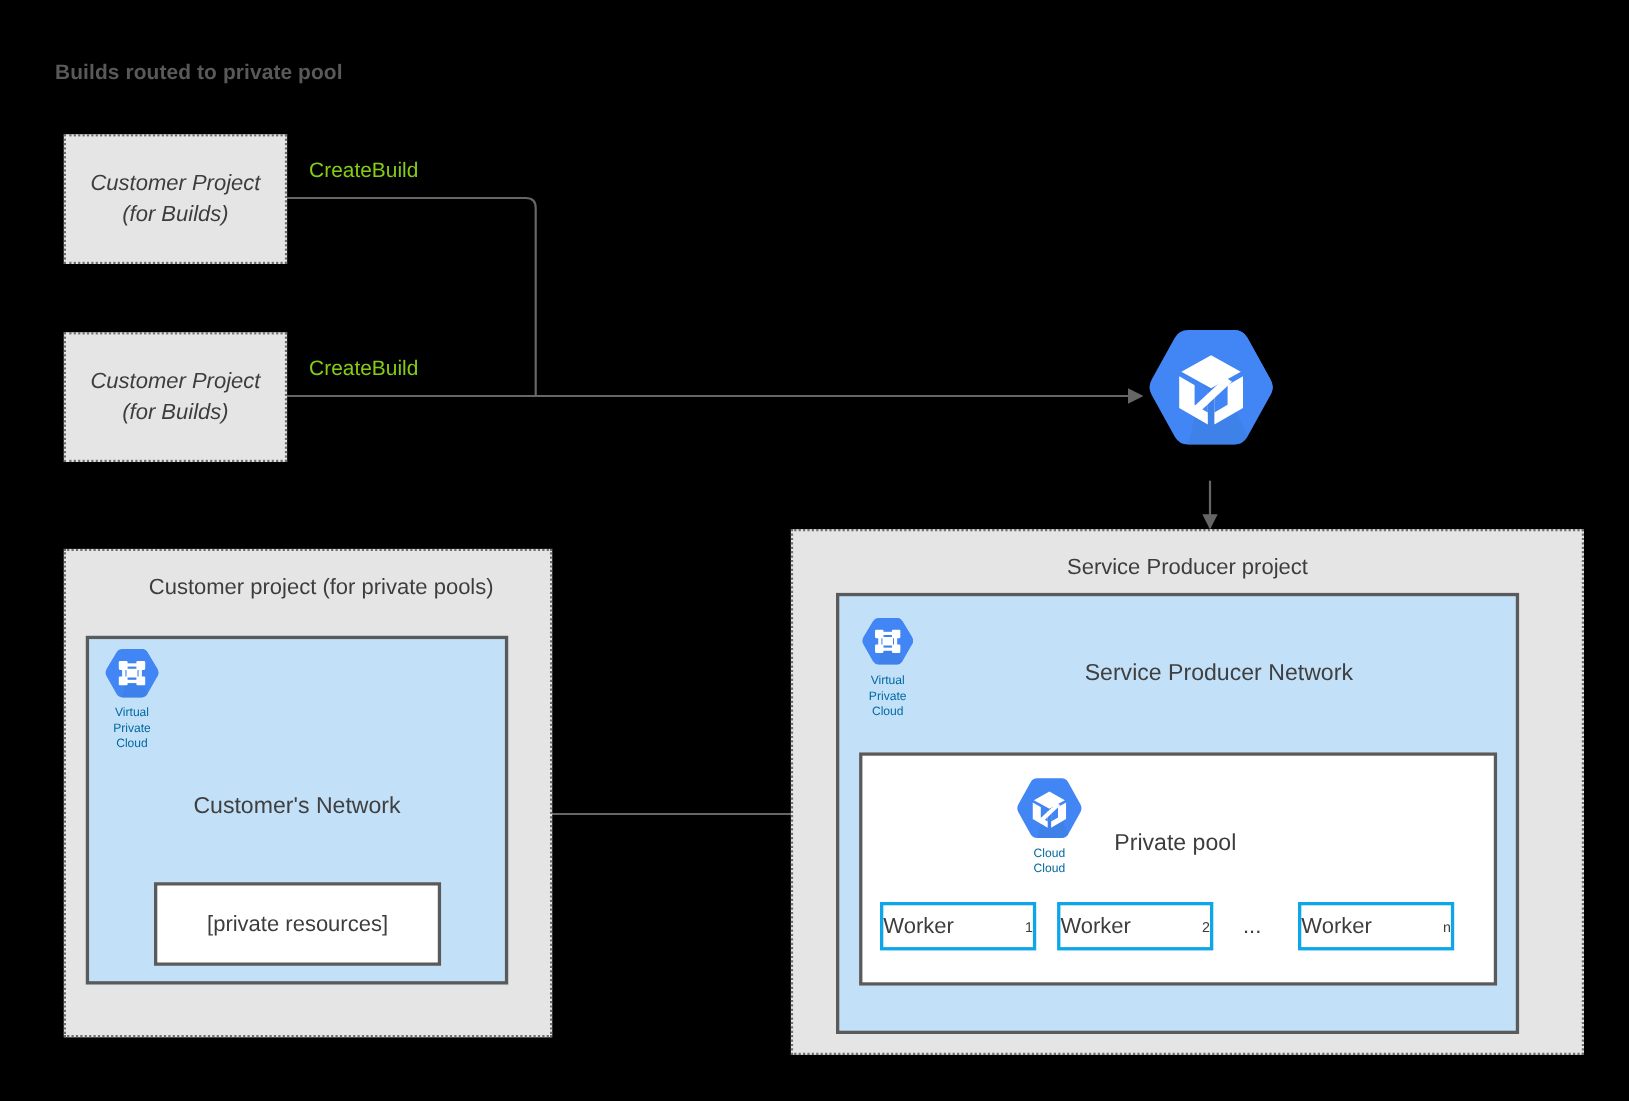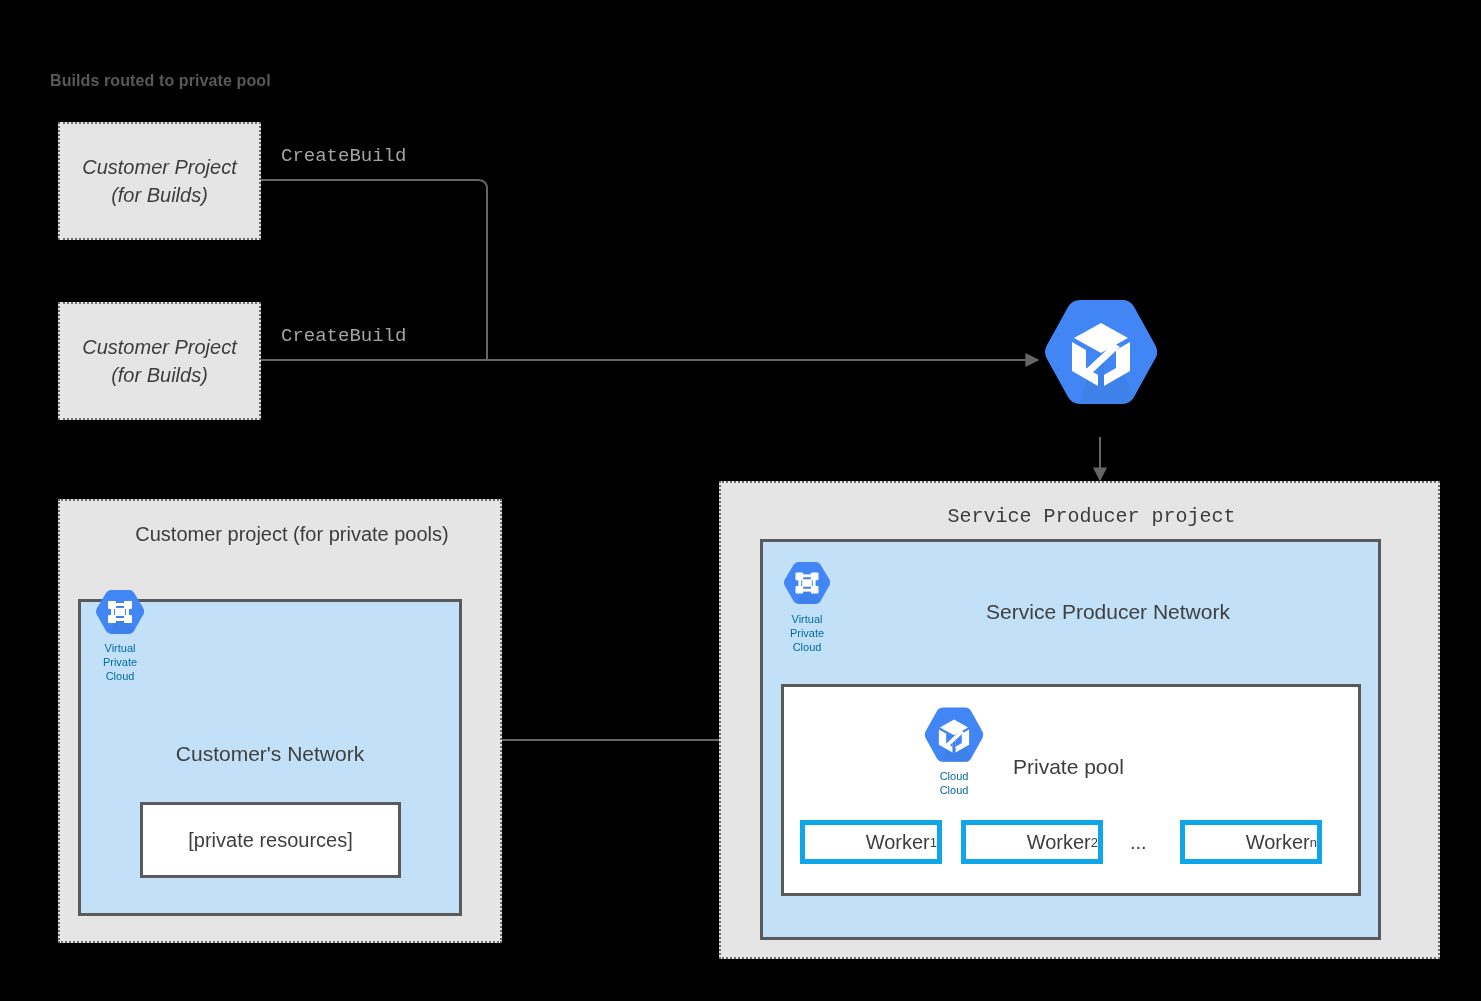--- a/index.html
+++ b/index.html
@@ -19,26 +19,25 @@
     position: absolute;
     inset: 0;
     width: 1481px;
     height: 1001px;
   }
   .abs { position: absolute; box-sizing: border-box; }
 
   
   .title {
     left: 50px; top: 56px;
-    font-size: 16px;
+    font-size: 19px;
     font-weight: bold;
     color: #595959;
     letter-spacing: 0.1px;
     white-space: nowrap;
-    margin-top: 16px;
   }
 
   
   .proj-box {
     background: #e5e5e5;
     border: 2px dotted #6e6e6e;
     display: flex;
     align-items: center;
     justify-content: center;
     text-align: center;
@@ -79,36 +78,35 @@
     border: 3px solid #5a5a5a;
     display: flex;
     align-items: center;
     justify-content: center;
     font-size: 20px;
     color: #3d3d3d;
     white-space: nowrap;
   }
   .worker-box {
     background: #ffffff;
-    border: 5px solid #0ea5e9;
+    border: 3px solid #0ea5e9;
     display: flex;
     align-items: center;
-    justify-content: flex-end;
+    justify-content: space-between;
     font-size: 20px;
     color: #3d3d3d;
     white-space: nowrap;
   }
   .worker-box sub { font-size: 13px; }
 
   
   .edge-label {
     font-size: 19px;
-    color: #a3a3a3;
-    white-space: nowrap;
-    font-family: Liberation Mono, monospace;
+    color: #84cc16;
+    white-space: nowrap;
   }
   .icon-caption {
     font-size: 11px;
     color: #0369a1;
     text-align: center;
     line-height: 1.28;
     white-space: nowrap;
   }
   .ellipsis-label {
     font-size: 20px;
@@ -184,21 +182,21 @@
         <path d="M 74 52 L 74 73 L 62 80 L 62 59 Z"></path>
       </g>
       <path d="M 72 48 L 78 52 L 48 80 L 42 76 Z" fill="#ffffff"></path>
     </svg>
   </div>
 
   <div class="abs panel" style="left:58px; top:499px; width:444px; height:444px;">
     <div class="abs panel-title" style="left:12px; top:22px; width:440px;">Customer project (for private pools)</div>
   </div>
 
-  <div class="abs net-box" style="left:78px; top:578px; width:384px; height:317px;margin-top:21px;">
+  <div class="abs net-box" style="left:78px; top:578px; width:384px; height:317px;">
     <div class="abs net-title" style="left:0; top:140px; width:378px;">Customer's Network</div>
   </div>
 
   <div class="abs" style="left:95px; top:588px; width:50px; height:48px;">
     <svg width="50" height="48" viewBox="0 0 50 48" xmlns="http://www.w3.org/2000/svg">
       <path d="M 16 2 L 34 2 Q 37 2 39 5 L 48 20 Q 50 24 48 27 L 39 43
                Q 37 46 34 46 L 16 46 Q 13 46 11 43 L 2 27 Q 0 24 2 20
                L 11 5 Q 13 2 16 2 Z" fill="#4285f4"></path>
       <path d="M 25 12 L 48 27 Q 50 24 48 20 L 39 5 Q 37 2 34 2 L 16 2 Z" fill="#4285f4"></path>
       <path d="M 25 13 L 39 43 Q 37 46 34 46 L 16 46 Z" fill="#3b7de0" opacity="0.5"></path>
@@ -217,21 +215,21 @@
   </div>
   <div class="abs icon-caption" style="left:80px; top:641px; width:80px;">
     <div>Virtual</div>
     <div>Private</div>
     <div>Cloud</div>
   </div>
 
   <div class="abs white-box" style="left:140px; top:802px; width:261px; height:76px;">[private resources]</div>
 
   <div class="abs panel" style="left:719px; top:481px; width:721px; height:478px;">
-    <div class="abs panel-title" style="left:12px; top:22px; width:717px;font-family:Liberation Mono, monospace;">Service Producer project</div>
+    <div class="abs panel-title" style="left:0; top:22px; width:717px;">Service Producer project</div>
   </div>
 
   <div class="abs net-box" style="left:760px; top:539px; width:621px; height:401px;">
     <div class="abs net-title" style="left:120px; top:58px; width:450px;">Service Producer Network</div>
   </div>
 
   <div class="abs" style="left:783px; top:560px; width:48px; height:46px;">
     <svg width="48" height="46" viewBox="0 0 50 48" xmlns="http://www.w3.org/2000/svg">
       <path d="M 16 2 L 34 2 Q 37 2 39 5 L 48 20 Q 50 24 48 27 L 39 43
                Q 37 46 34 46 L 16 46 Q 13 46 11 43 L 2 27 Q 0 24 2 20

